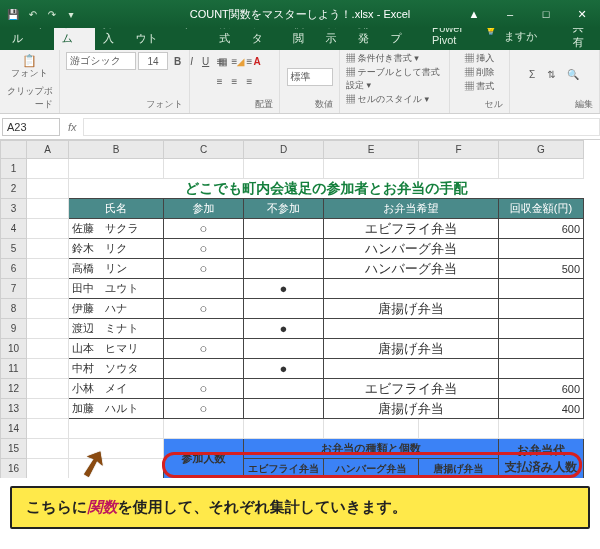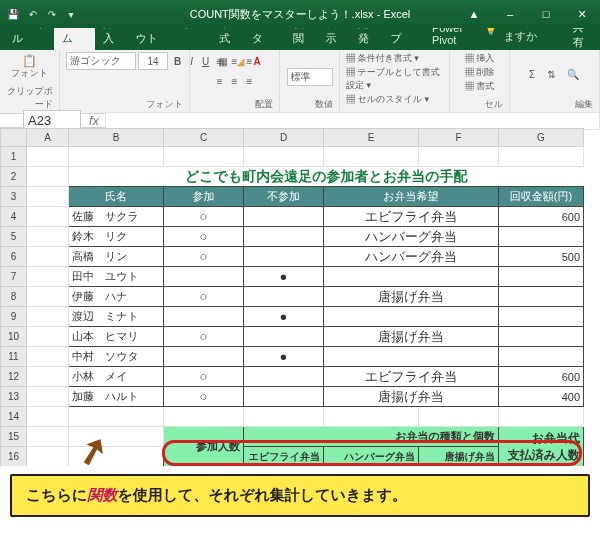--- a/index.html
+++ b/index.html
@@ -24,42 +24,42 @@
   .ribbon { background:#f1f1f1; border-bottom:1px solid #d0d0d0; height:64px; display:flex; font-size:10px; color:#5a5a5a; }
   .grp { border-right:1px solid #dedede; padding:2px 6px 2px 6px; display:flex; flex-direction:column; }
   .grp .body { flex:1; display:flex; align-items:center; gap:4px; }
   .grp .lbl { text-align:right; font-size:9px; color:#6a6a6a; padding-top:2px; }
   .btn { display:inline-flex; align-items:center; justify-content:center; padding:1px 3px; height:18px; border:1px solid transparent; }
   .ico { font-size:12px; line-height:1; }
   .fontsel { border:1px solid #c8c8c8; background:#fff; height:18px; display:inline-flex; align-items:center; padding:0 3px; font-size:10px; }
   .fontsel.small { width:30px; justify-content:center; }
 
   
-  .fbar { height:14px; display:flex; align-items:center; border-bottom:1px solid #d0d0d0; font-size:13px;padding-left:21px; }
+  .fbar { height:26px; display:flex; align-items:center; border-bottom:1px solid #d0d0d0; font-size:11px; }
   .fbar .namebox { width:58px; border:1px solid #c8c8c8; margin:2px; padding:2px 4px; background:#fff; }
   .fbar .fx { padding:0 6px; color:#777; font-style:italic; }
   .fbar .formula { flex:1; border:1px solid #e2e2e2; height:18px; background:#fff; }
 
   
   .gridwrap { position:relative; overflow:hidden; }
   table.sheet { border-collapse:collapse; table-layout:fixed; font-size:11px; }
   table.sheet th.colhdr, table.sheet th.rowhdr { background:#e9e9e9; color:#444; font-weight:normal; border:1px solid #cfcfcf; font-size:10px; }
   table.sheet th.colhdr { height:18px; }
   table.sheet th.rowhdr { width:26px; text-align:center; }
   table.sheet th.corner { background:#e9e9e9; border:1px solid #cfcfcf; width:26px; }
   table.sheet td { border:1px solid #e0e0e0; height:20px; padding:0 3px; vertical-align:middle; white-space:nowrap; overflow:hidden; }
   
   .titlecell { color:#15803d; font-size:14px; font-weight:bold; text-align:center; border:none !important; }
   
   .hdr-teal { background:#4a8a8a; color:#fff; text-align:center; border:1px solid #444 !important; }
   .databox { border:1px solid #444 !important; background:#fff; }
   .databox.center { text-align:center; font-size:13px; }
   .databox.right { text-align:right; }
   
-  .hdr-green { background:#86efac; text-align:right; border:1px solid #444 !important; font-weight:bold; }
+  .hdr-green { background:#3b82f6; text-align:center; border:1px solid #444 !important; font-weight:bold; }
   
   .redring { position:absolute; border:3px solid #d62020; border-radius:12px; pointer-events:none; }
   
   .arrow { position:absolute; font-size:36px; color:#8a4a10; transform:rotate(-15deg); font-weight:bold; text-shadow:0 0 1px #5a2f00; }
   
   .callout { margin:8px 10px 10px; background:#ffe94a; border:2px solid #222; padding:10px 14px; font-size:15px; font-weight:bold; color:#222; border-radius:2px; }
   .callout .kw { color:#be185d;font-style:italic; }
 </style>
 </head>
 <body>

